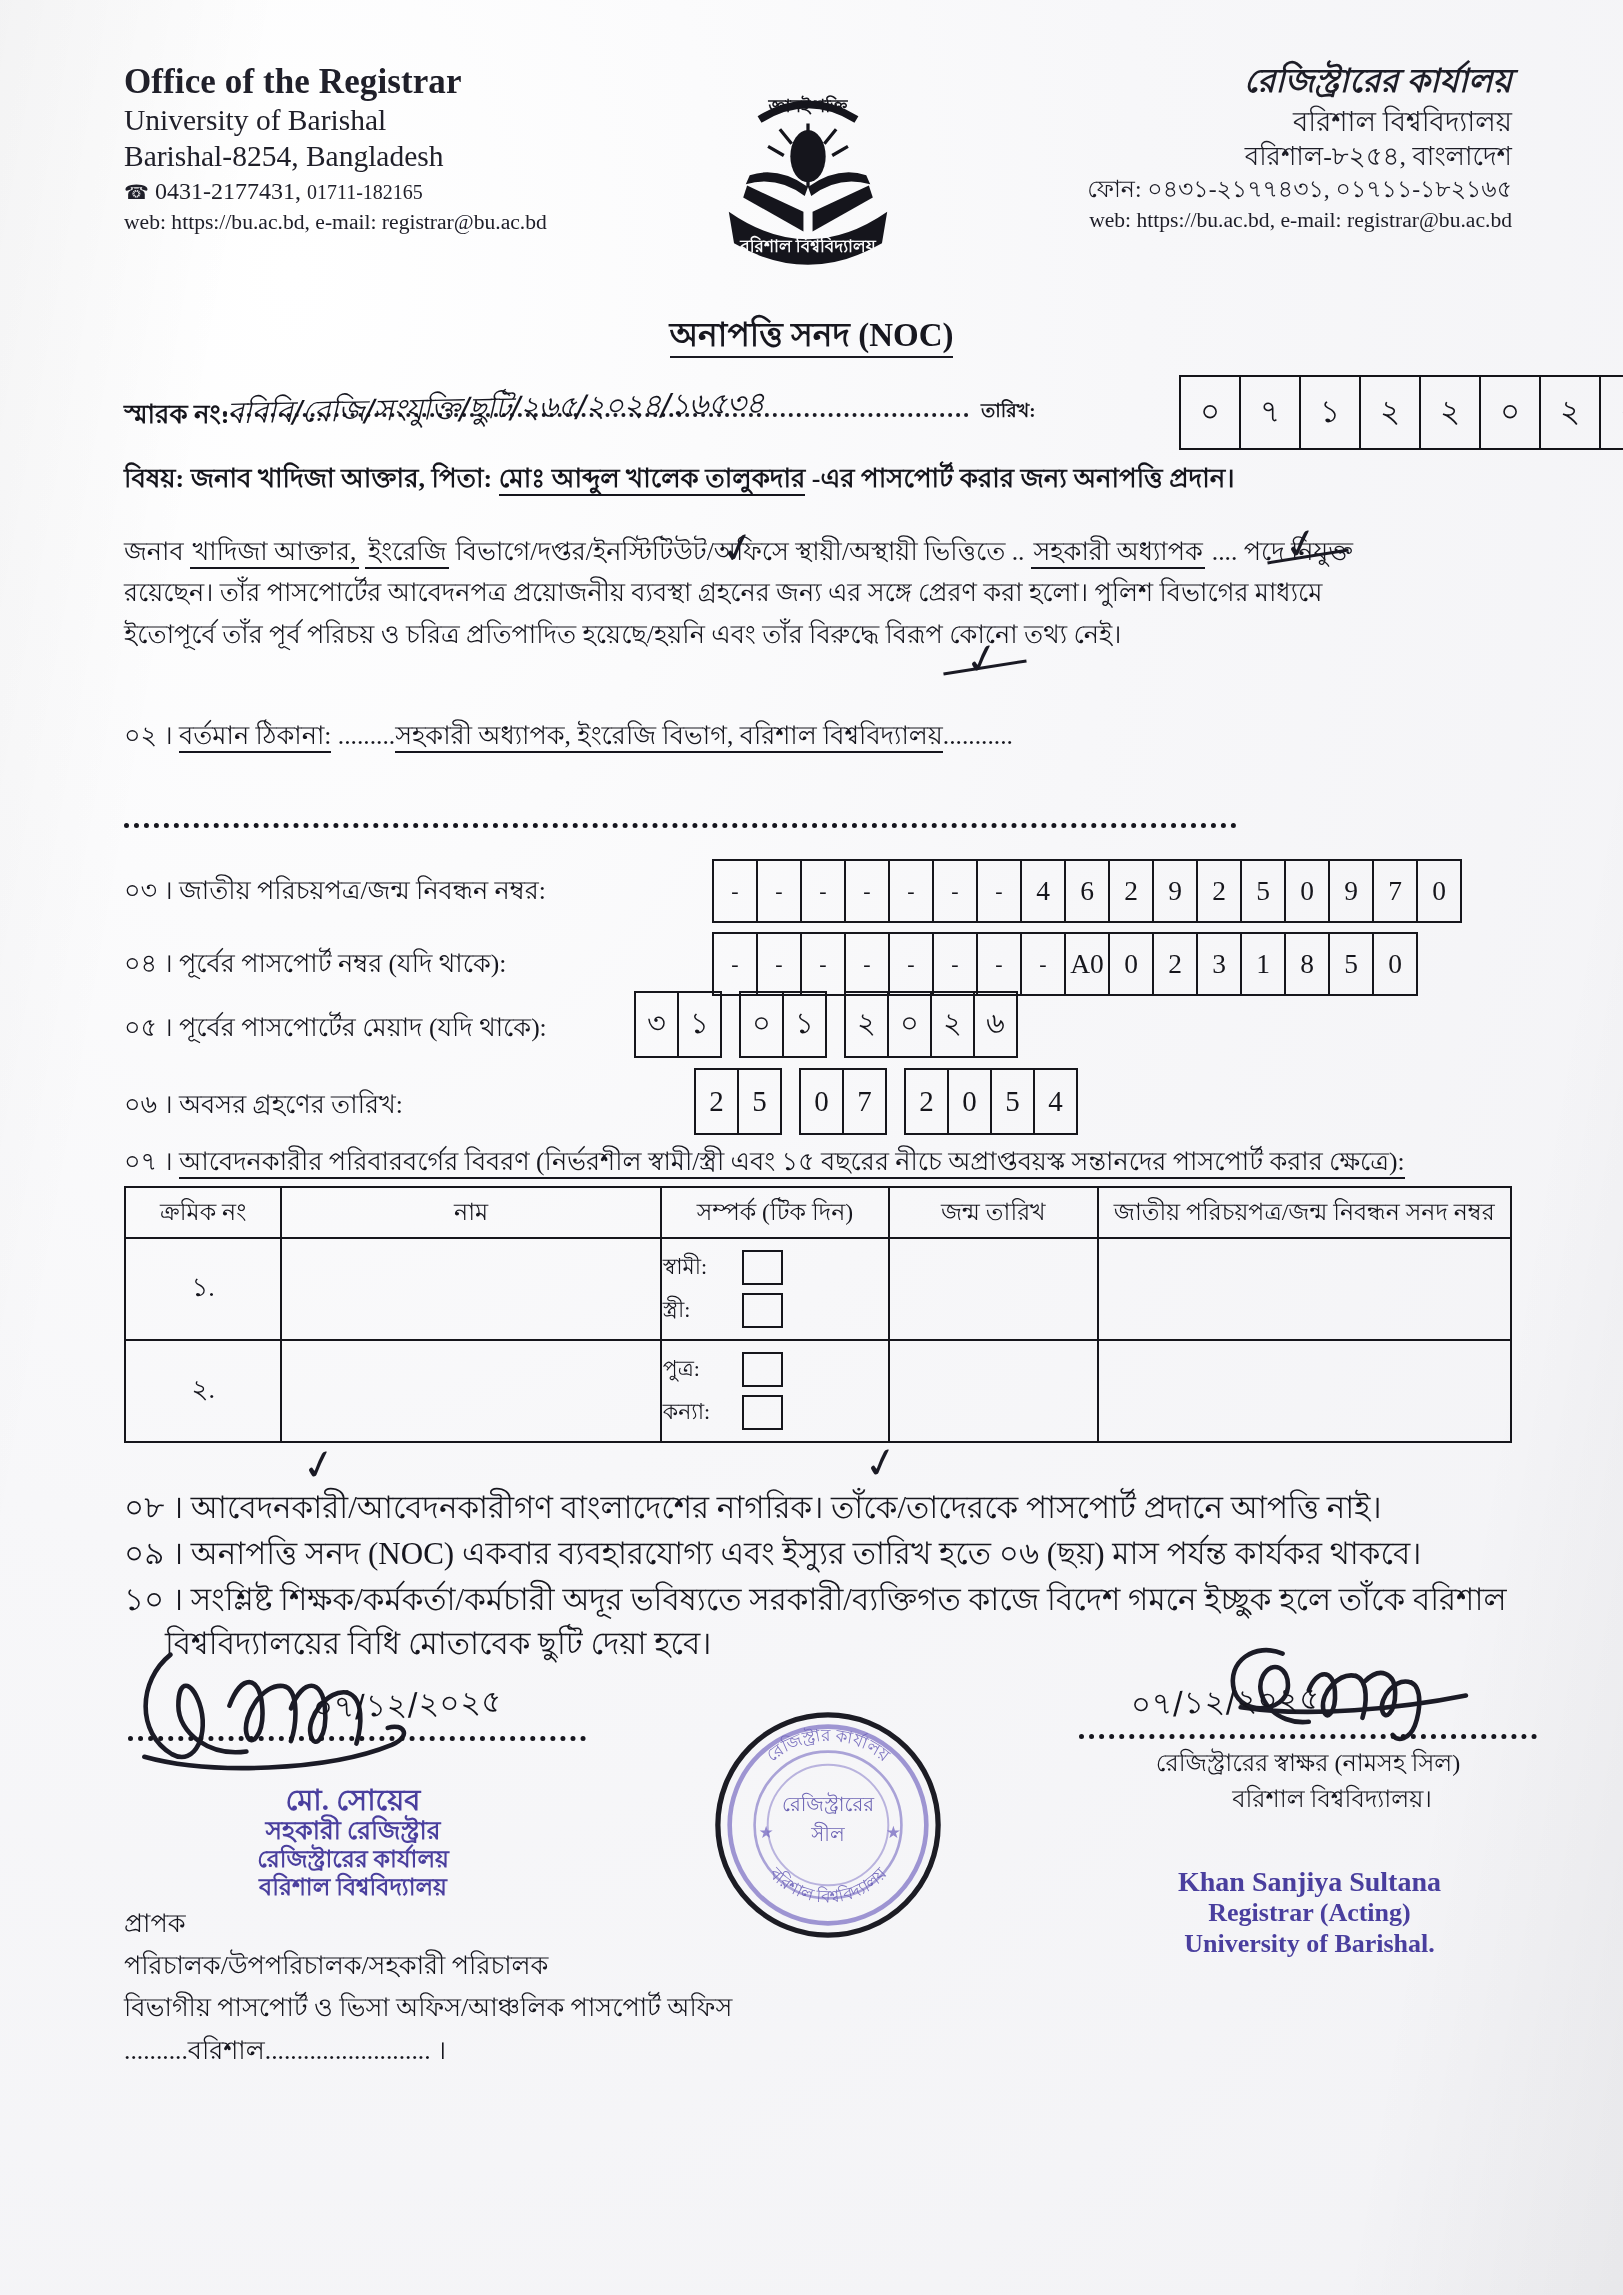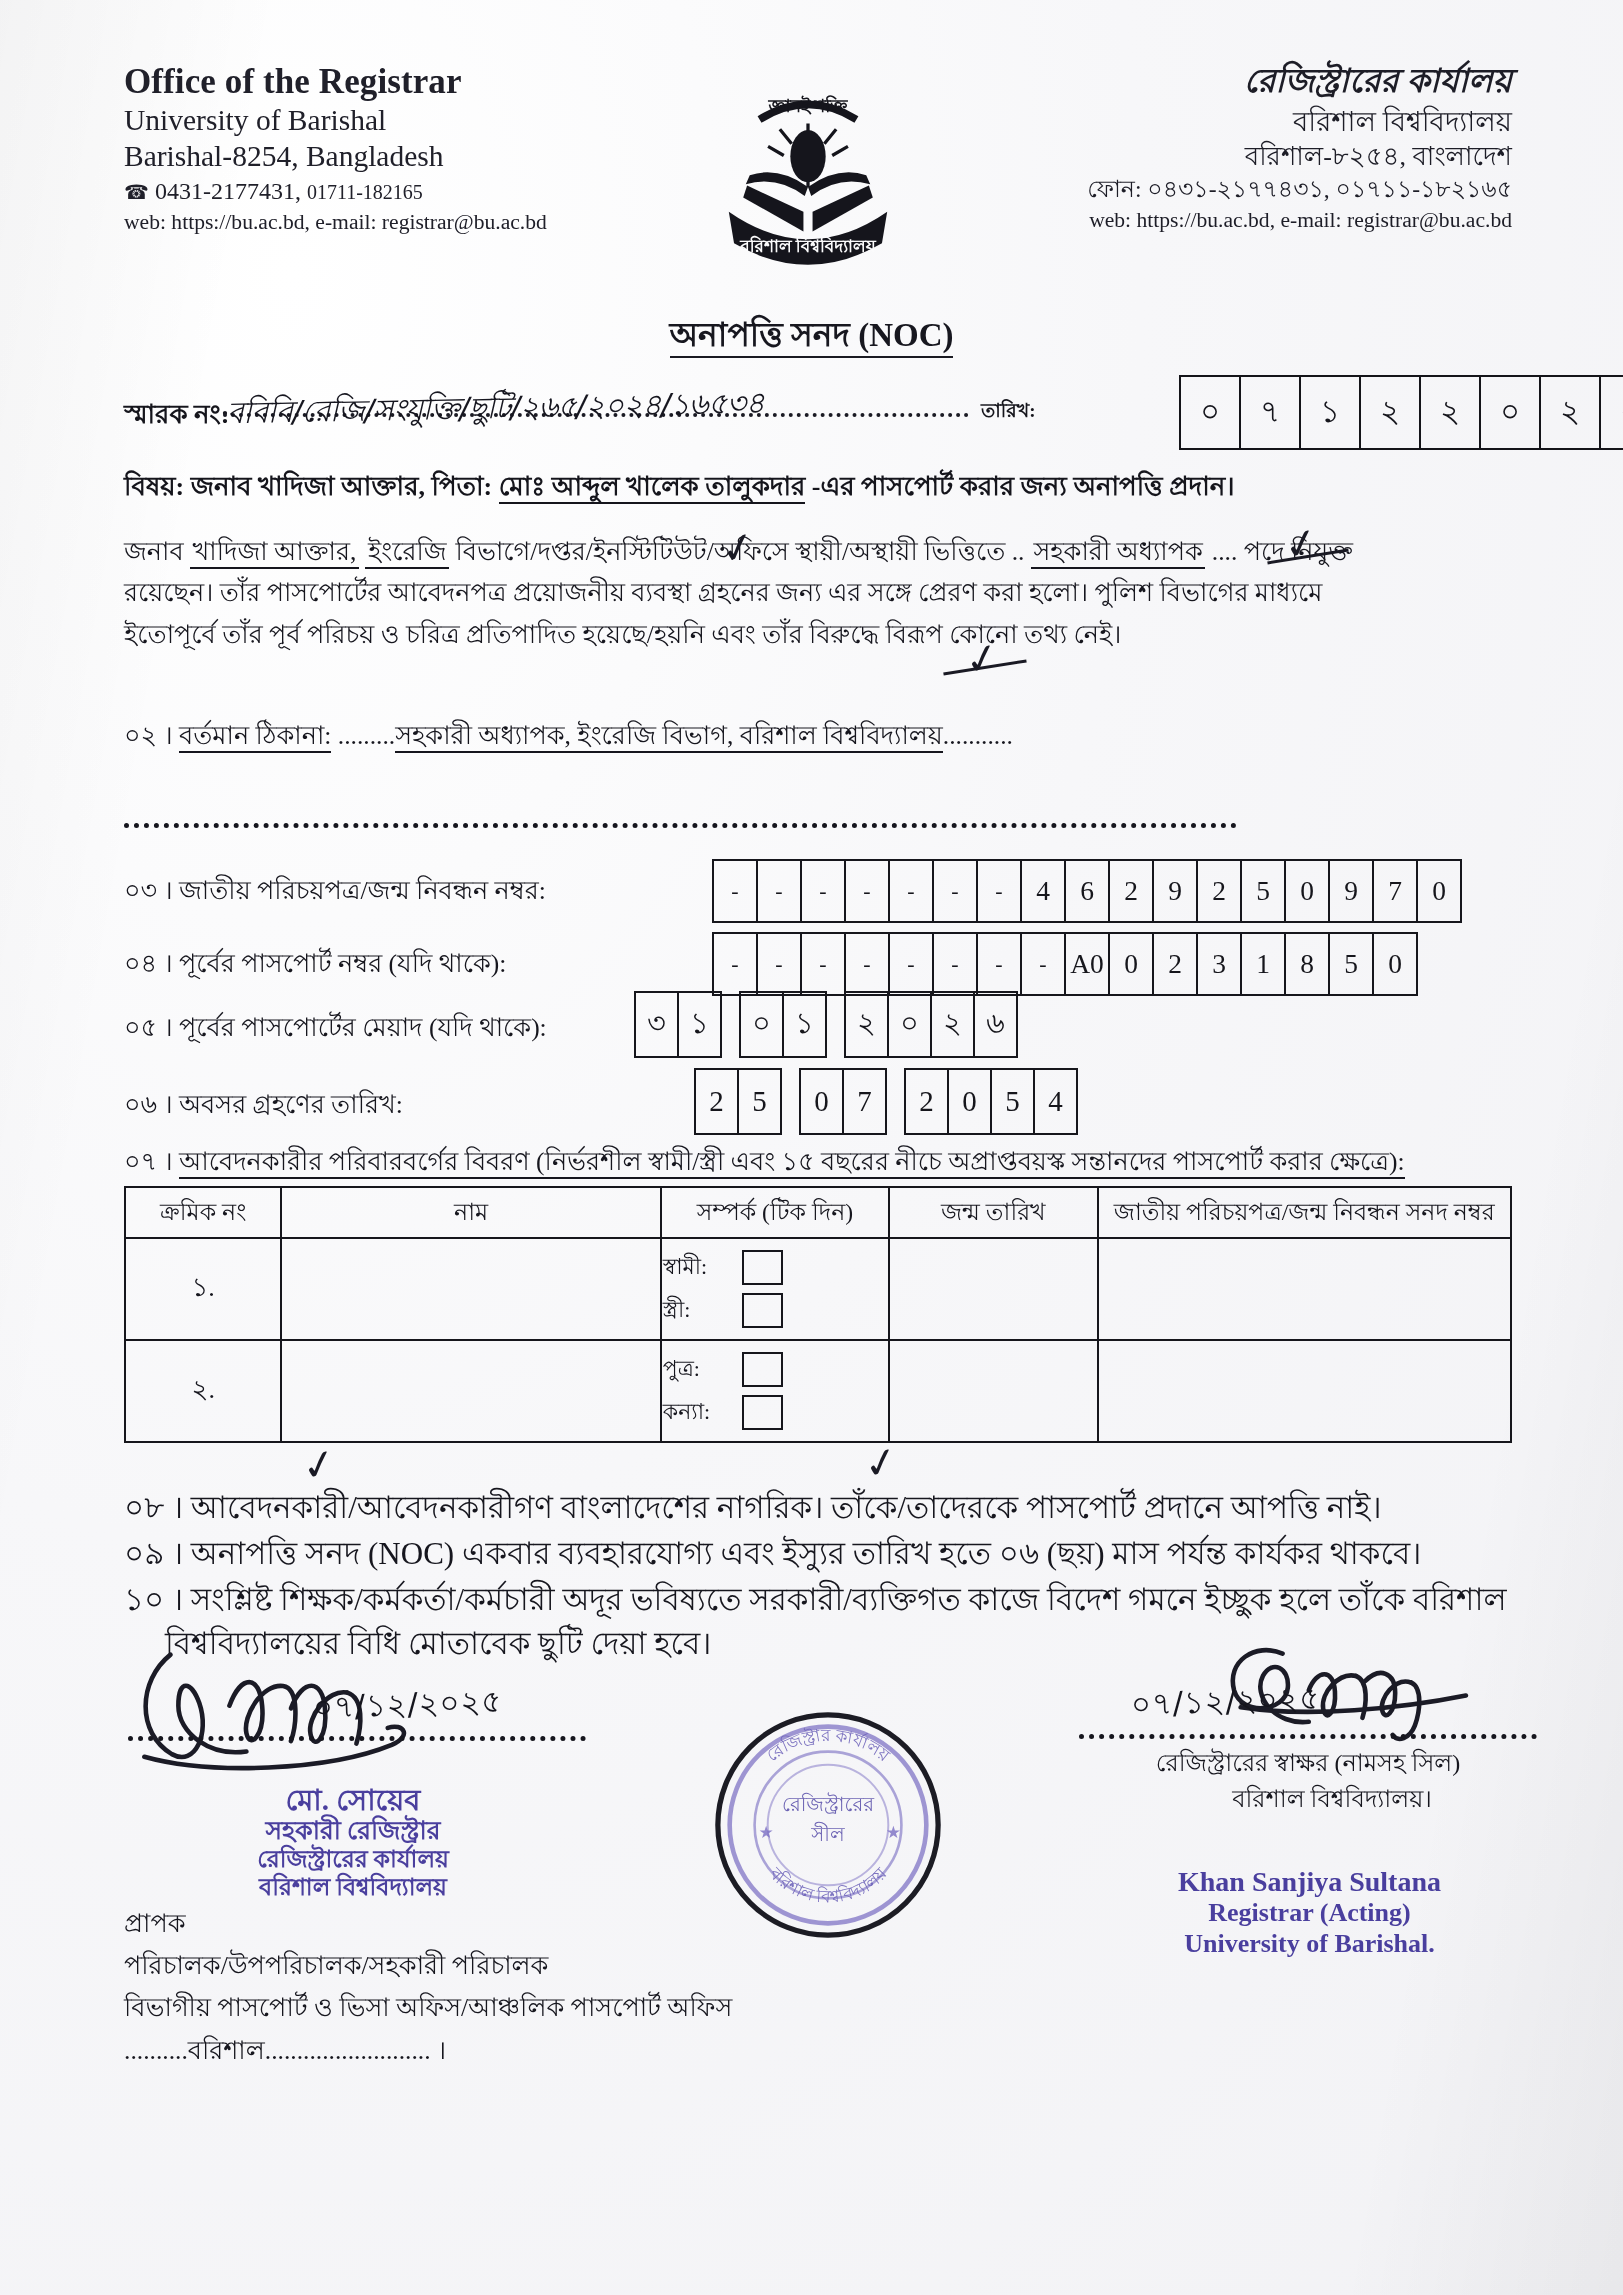--- a/index.html
+++ b/index.html
@@ -46,21 +46,21 @@
   .memo-hand{position:absolute;left:103px;top:3.9px;width:759px;font-size:30px;color:#16161f;
     font-family:"DejaVu Sans",sans-serif;font-style:italic;transform:rotate(-1.1deg);letter-spacing:-0.7px;}
   .date-label{position:absolute;left:857px;top:18.3px;font-size:19px;font-weight:bold;color:#15151c;}
   .date-boxes{position:absolute;left:1055px;top:-2.6px;display:flex;}
   .date-boxes .cell{width:58px;height:71px;border:2px solid #141419;border-left:none;
     display:flex;align-items:center;justify-content:center;font-size:31px;color:#15151c;
     font-family:"DejaVu Sans",sans-serif;}
   .date-boxes .cell:first-child{border-left:2px solid #141419;}
 
   
-  .subject{position:absolute;left:124px;top:458px;width:1407px;font-size:26px;font-weight:bold;color:#15151c;margin-top:8px;}
+  .subject{position:absolute;left:124px;top:458px;width:1407px;font-size:26px;font-weight:bold;color:#15151c;}
   .subject .ul{border-bottom:2px solid #15151c;padding-bottom:1.3px;}
 
   
   .body-block{position:absolute;left:124px;top:531px;width:1394px;color:#16161e;font-size:25.5px;line-height:1.62;}
   .body-block .ul{border-bottom:2px solid #16161e;padding:0 2.6px 1.3px 2.6px;}
   .body-block .ln{display:block;white-space:nowrap;}
   .tick{position:absolute;font-size:41px;color:#1a1a24;font-family:"DejaVu Sans",sans-serif;
     transform:rotate(-12deg);font-weight:bold;}
   .strike{position:absolute;background:#1a1a24;height:3.3px;transform:rotate(-9deg);}
 

